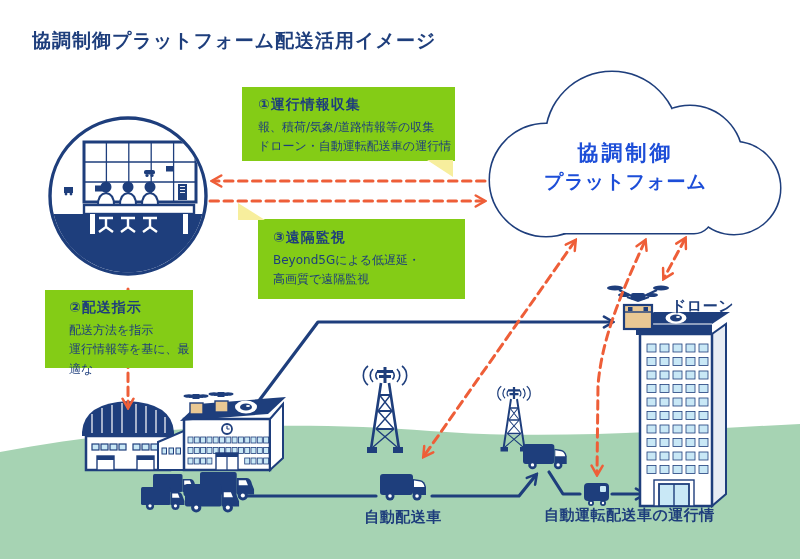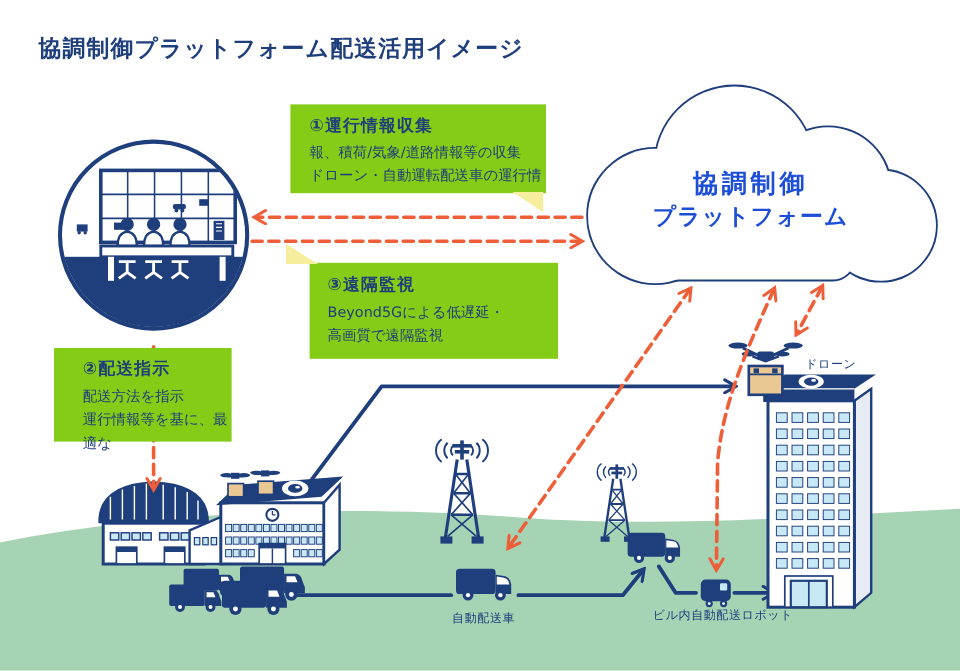--- a/index.html
+++ b/index.html
@@ -17,21 +17,21 @@
   .callout .c-title{font-weight:bold;font-size:14px;margin:0 0 4px 0;letter-spacing:1px;}
   .callout .c-body{font-size:12px;line-height:1.62;font-weight:500;}
   #callout-collect{left:242px;top:87px;width:213px;height:74px;padding:9px 0 0 16px;}
   #callout-remote{left:238px;top:219px;width:207px;height:80px;padding:10px 0 0 15px;margin-left:20px;}
   #callout-dispatch{left:45px;top:290px;width:148px;height:78px;padding:9px 0 0 24px;}
   .tail{position:absolute;background:#f7ee9d;}
   #tail-collect{left:427px;top:160px;width:26px;height:17px;
        clip-path:polygon(0 0,100% 0,100% 100%);}
   #tail-remote{left:238px;top:203px;width:27px;height:17px;
        clip-path:polygon(0 0,100% 100%,0 100%);}
-  .small-label{position:absolute;color:#1e3e7c;font-size:10px;font-weight:normal;
+  .small-label{position:absolute;color:#1e3e7c;font-size:15px;font-weight:bold;
        white-space:nowrap;letter-spacing:0.5px;}
   #label-drone{left:671px;top:297px;}
   #label-van{left:357px;top:508px;width:92px;text-align:center;}
   #label-robot{left:544px;top:506px;}
 </style>
 </head>
 <body>
 
 <div class="stage">
 
@@ -388,15 +388,15 @@
 <div class="callout" id="callout-dispatch">
   <div class="c-title">②配送指示</div>
   <div class="c-body">
     <div>配送方法を指示</div>
     <div>運行情報等を基に、最適な</div>
   </div>
 </div>
 
 <div class="small-label" id="label-drone">ドローン</div>
 <div class="small-label" id="label-van">自動配送車</div>
-<div class="small-label" id="label-robot">ビル内自動配送ロボット</div>
+<div class="small-label" id="label-robot">自動運転配送車の運行情</div>
 
 </div>
 
 </body></html>

